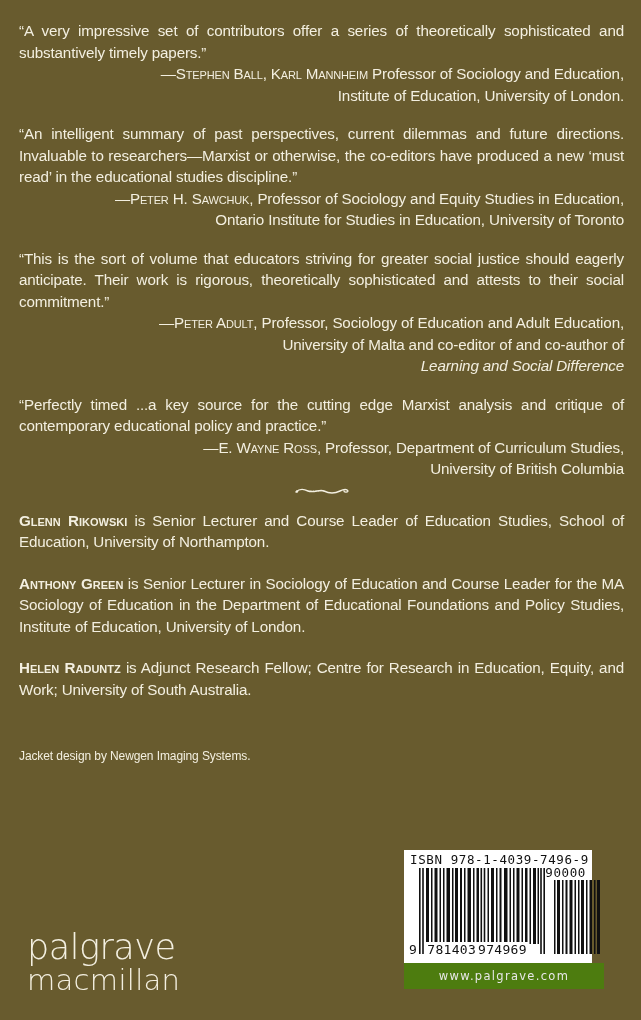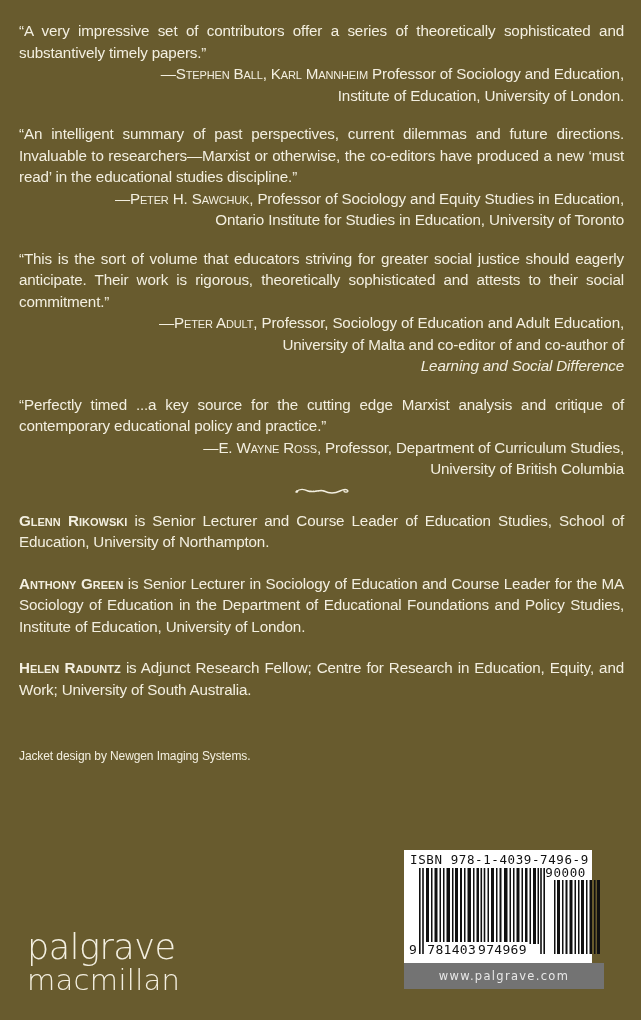--- a/index.html
+++ b/index.html
@@ -80,21 +80,21 @@
       font-family: "DejaVu Sans Mono", monospace;
       font-size: 13px; color: #111;
       letter-spacing: 0.3px;
       background: transparent;
       text-align: center;
     }
     .ean-digits span { background: #fff; padding: 0 1px; }
     .url-band {
       position: absolute; left: 0; bottom: 0;
       width: 200px; height: 26px;
-      background: #737373;
+      background: #4d7c0f;
       color: #e8e8e8;
       font-family: "DejaVu Sans", sans-serif;
       font-size: 11.5px;
       letter-spacing: 1.3px;
       text-align: center;
       line-height: 26px;
     }
   </style>
 </head>
 <body>

